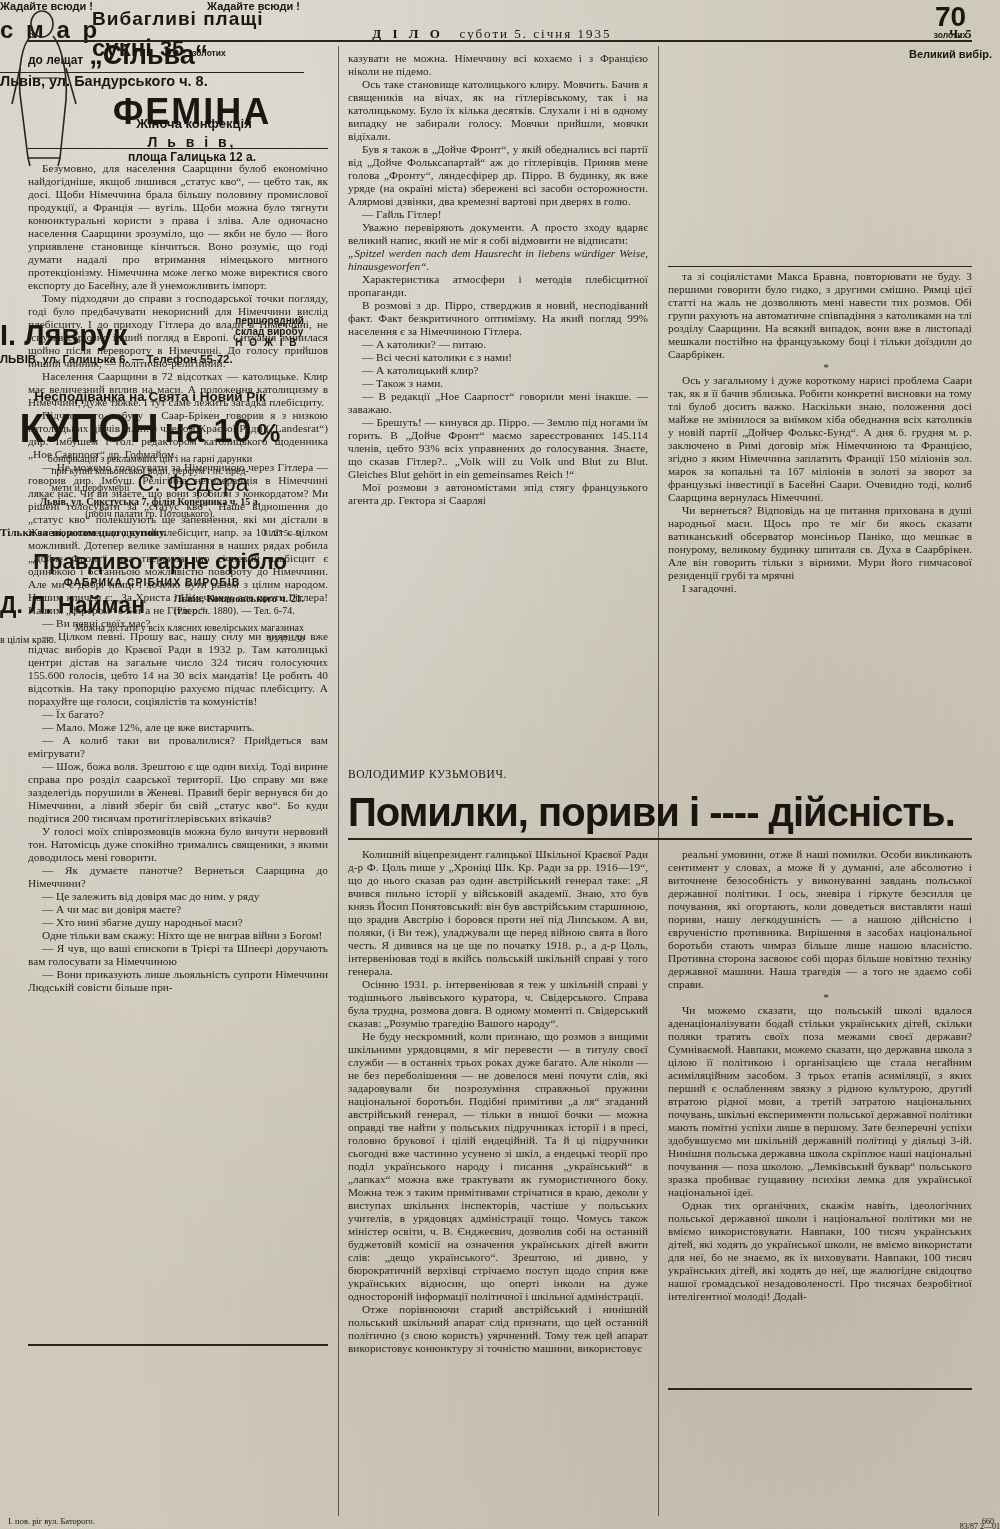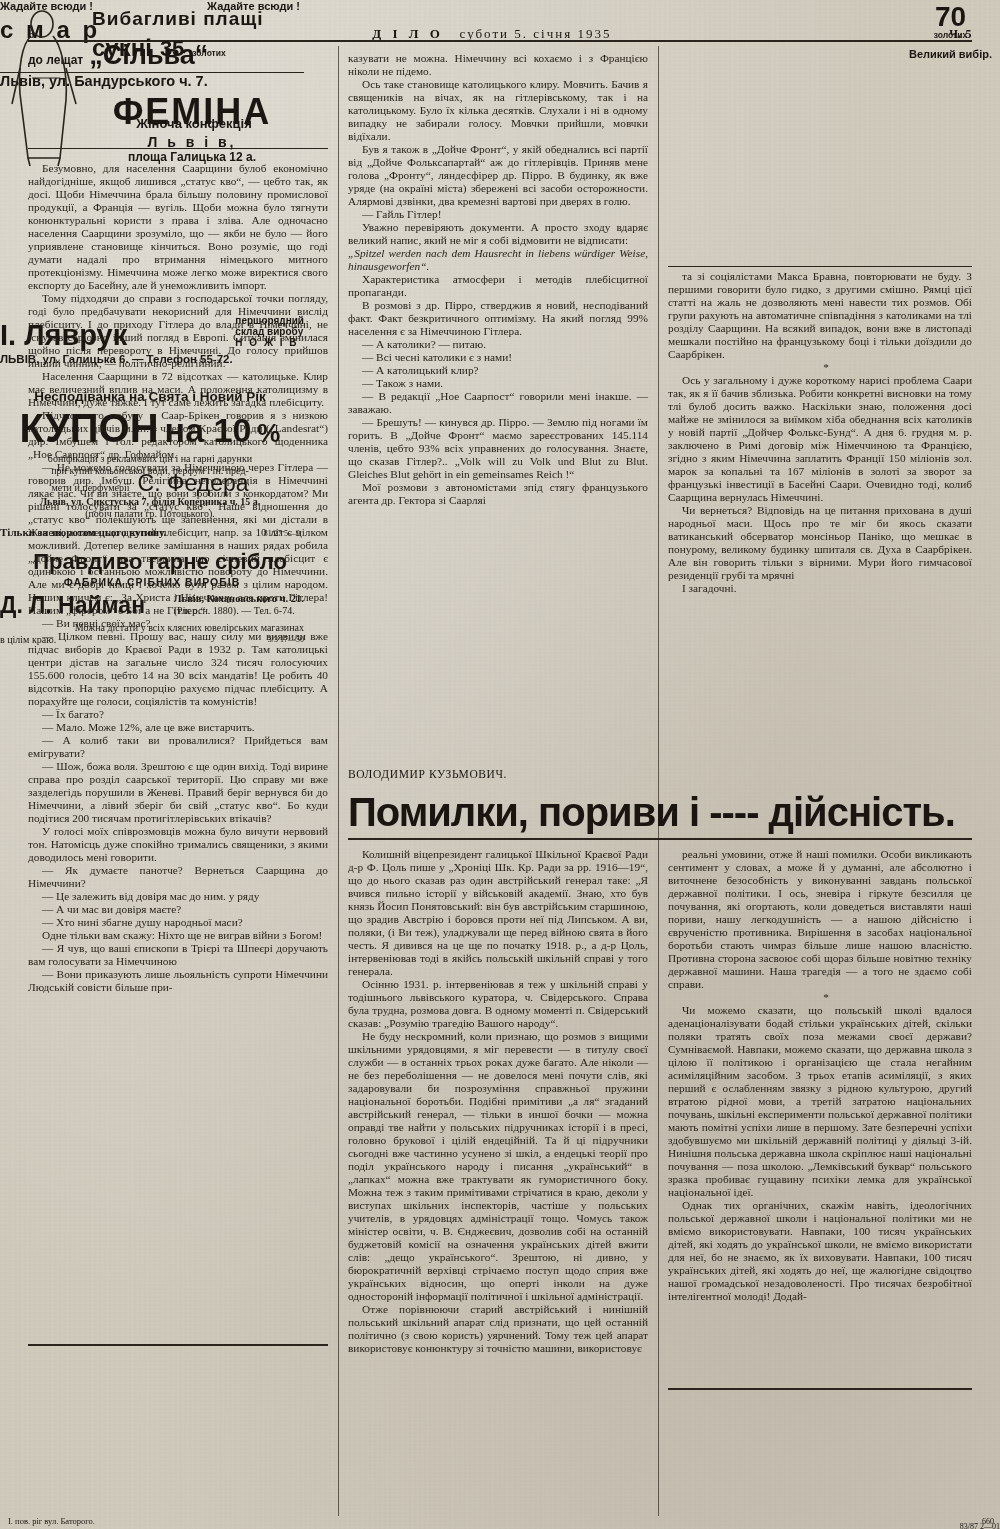--- a/index.html
+++ b/index.html
@@ -104,21 +104,21 @@
       <span>Жадайте всюди !</span>
       <span>Жадайте всюди !</span>
     </div>
     <div class="sans" style="margin-top:4px;display:flex;align-items:baseline;">
       <span class="l2 sans">с м а р</span>
     </div>
     <div class="sans" style="margin-top:-4px;display:flex;align-items:baseline;gap:6px;">
       <span style="font-size:12px;font-weight:700;margin-left:28px;">до лещат</span>
       <span style="font-size:27px;font-weight:700;">„Сільва“</span>
     </div>
-    <div class="sans" style="font-size:14.5px;font-weight:700;margin-top:2px;">Львів, ул. Бандурського ч. 7.</div>
+    <div class="sans" style="font-size:14.5px;font-weight:700;margin-top:2px;">Львів, ул. Бандурського ч. 8.</div>
     <div class="thinline" style="left:28px;top:148px;width:300px;"></div>
     <div style="text-align:center;margin-top:8px;font-size:10px;">.</div>
   </div>
 
   <div id="ad-femina">
     <svg class="femina-fig" viewBox="0 0 74 160">
       <g fill="none" stroke="#2a241c" stroke-width="1.6">
         <ellipse cx="34" cy="16" rx="11" ry="13"></ellipse>
         <path d="M23 28 C14 36, 10 60, 12 86 L20 150 L52 150 L58 92 C60 62, 52 36, 45 28"></path>
         <path d="M12 60 L4 96"></path>

